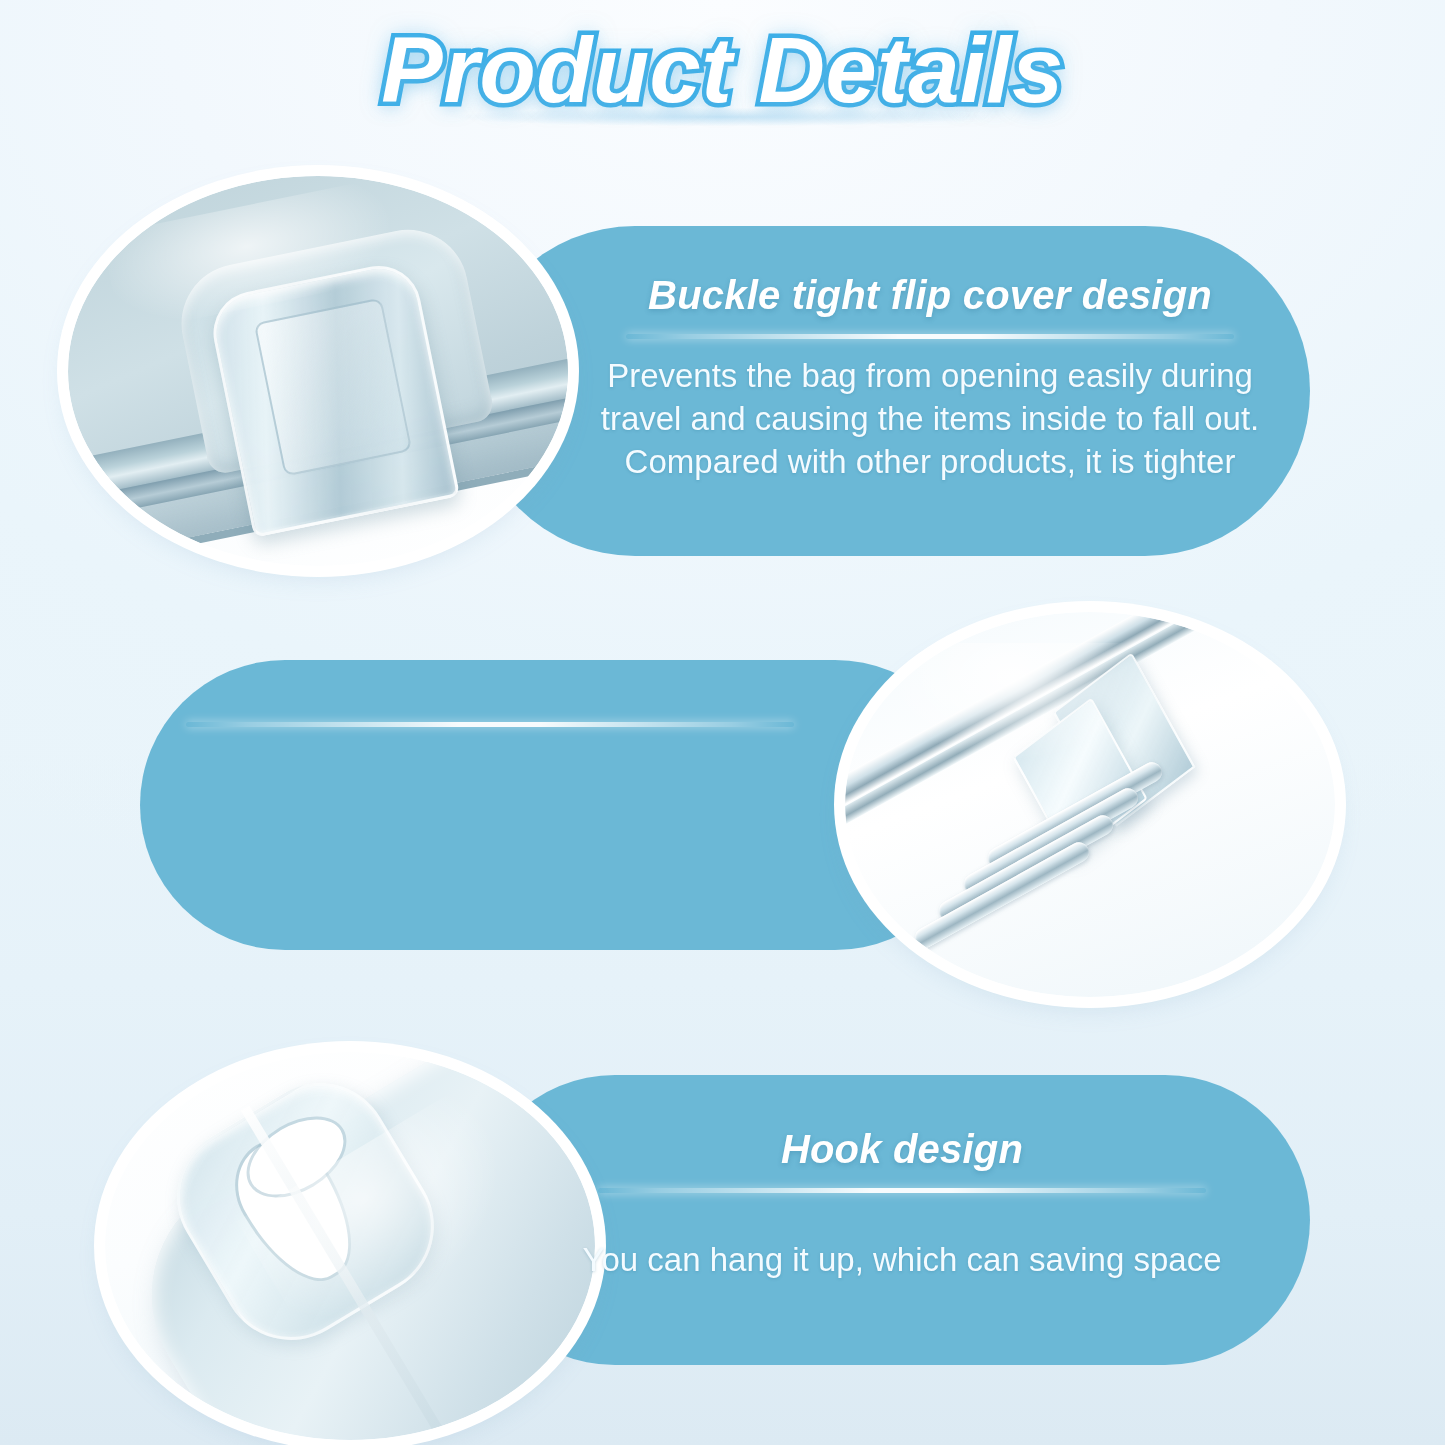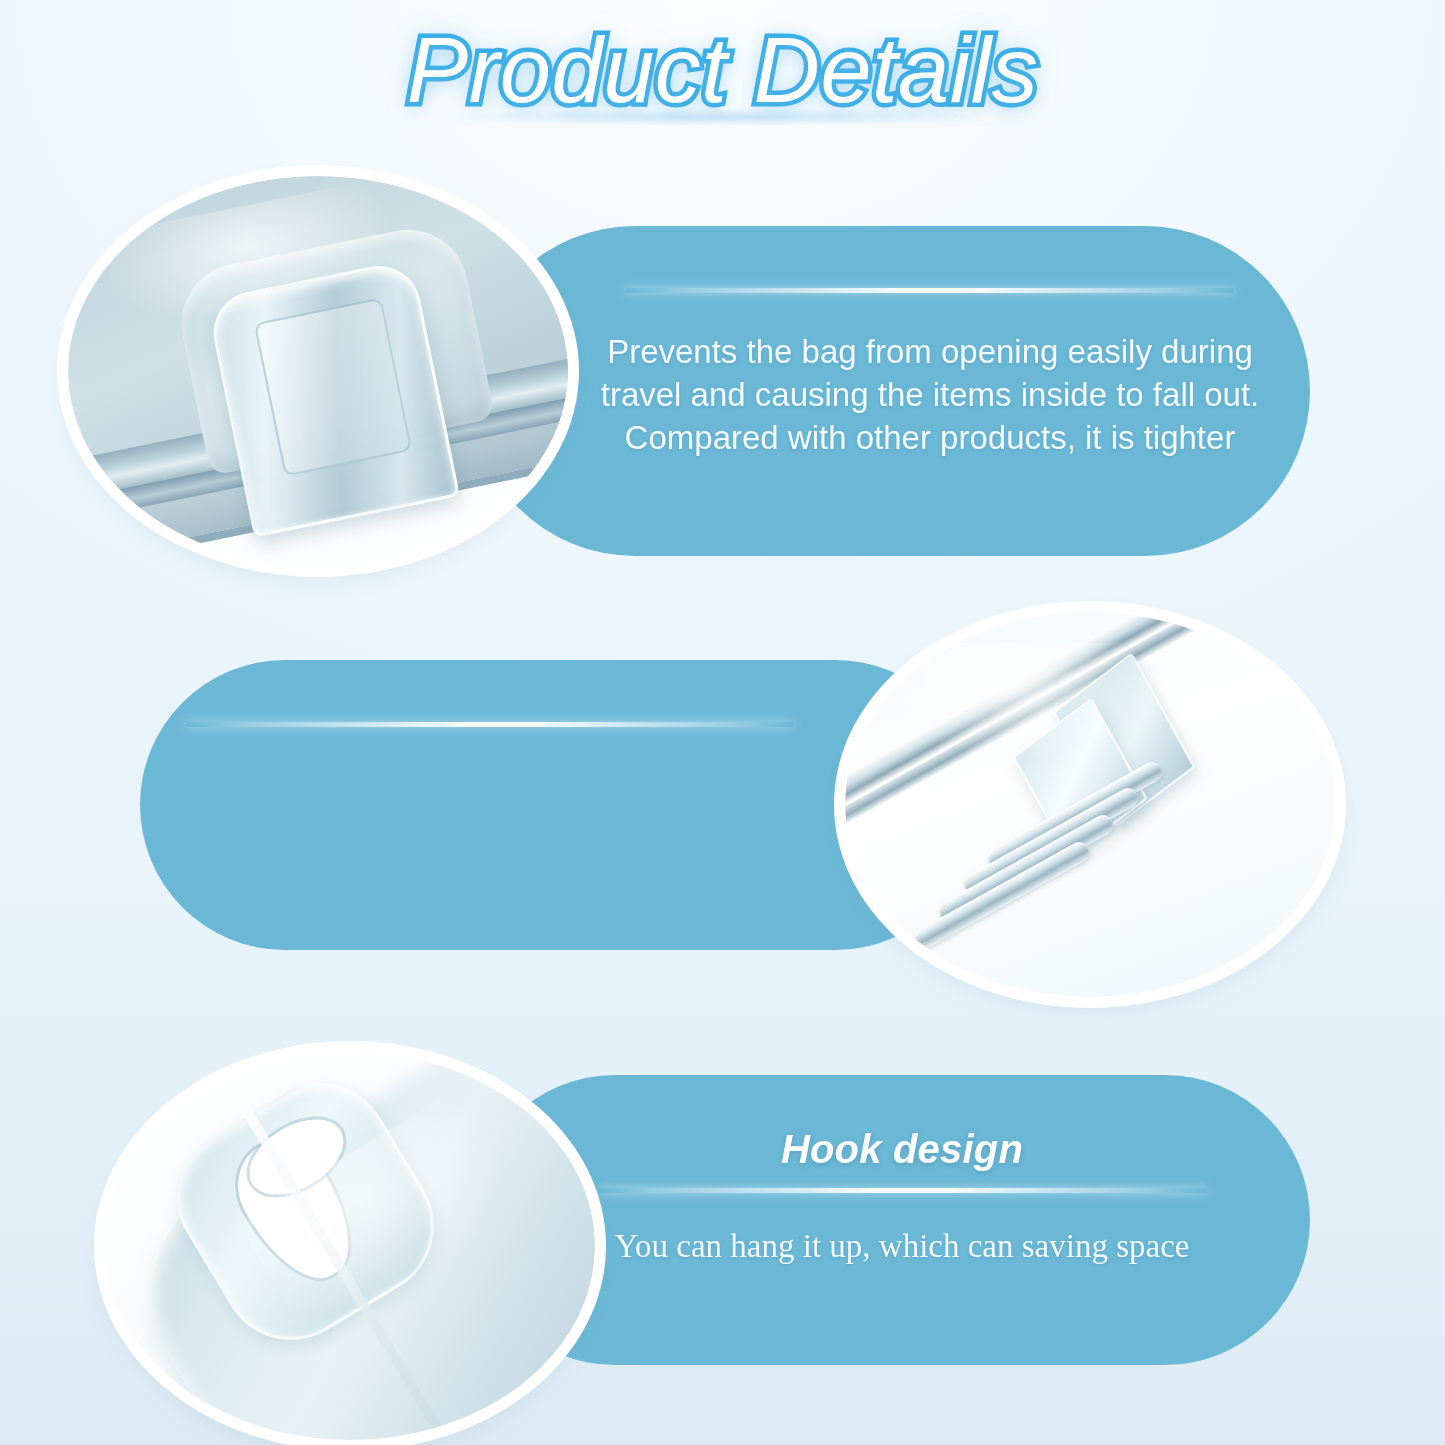--- a/index.html
+++ b/index.html
@@ -30,21 +30,21 @@
   
   .title-wrap {
     position:absolute;
     left:0; right:0; top:22px;
     text-align:center;
     height:120px;
   }
   .title {
     display:inline-block;
     font-size:92px;
-    font-weight:normal;
+    font-weight:bold;
     font-style:italic;
     letter-spacing:0.5px;
     color:#ffffff;
     -webkit-text-stroke:9px #3aafe9;
     paint-order:stroke fill;
     text-shadow:
       0 0 22px rgba(86,183,232,0.55),
       0 6px 16px rgba(120,190,225,0.35);
     line-height:1.05;
     white-space:nowrap;
@@ -95,27 +95,27 @@
     background:linear-gradient(90deg,
       rgba(255,255,255,0) 0%,
       rgba(255,255,255,0.30) 10%,
       rgba(255,255,255,0.95) 45%,
       rgba(255,255,255,0.95) 58%,
       rgba(255,255,255,0.30) 90%,
       rgba(255,255,255,0) 100%);
     box-shadow:0 0 10px rgba(255,255,255,0.55);
   }
   .c-body {
-    margin-top:38px;
+    margin-top:16px;
     font-size:33px;
     line-height:1.30;
     color:#f4fbff;
     text-shadow:0 1px 3px rgba(40,110,145,0.25);
   }
-  .c-body.single { margin-top:32px;font-family:Liberation Serif, serif; }
+  .c-body.single { margin-top:46px; }
 
   
   .photo {
     position:absolute;
     border-radius:50%;
     background:#ffffff;
     box-shadow:0 0 0 11px #ffffff, 0 10px 26px rgba(120,165,195,0.22);
     overflow:hidden;
   }
   .photo.p1 { left:68px;  top:176px;  width:500px; height:390px; }
@@ -312,20 +312,21 @@
       <div class="lid-edge"></div>
       <div class="lid-edge2"></div>
       <div class="recess"></div>
       <div class="clasp"></div>
       <div class="clasp-groove"></div>
       <div class="hl"></div>
     </div>
   </div>
 
   <div class="card-text t1">
+    <div class="c-head">Buckle tight flip cover design</div>
     <div class="divider"></div>
     <div class="c-body">Prevents the bag from opening easily during travel and causing the items inside to fall out. Compared with other products, it is tighter</div>
   </div>
 
   <div class="card c2"></div>
 
   <div class="photo p2">
     <div class="photo-inner">
       <div class="bg"></div>
       <div class="railA"></div>

